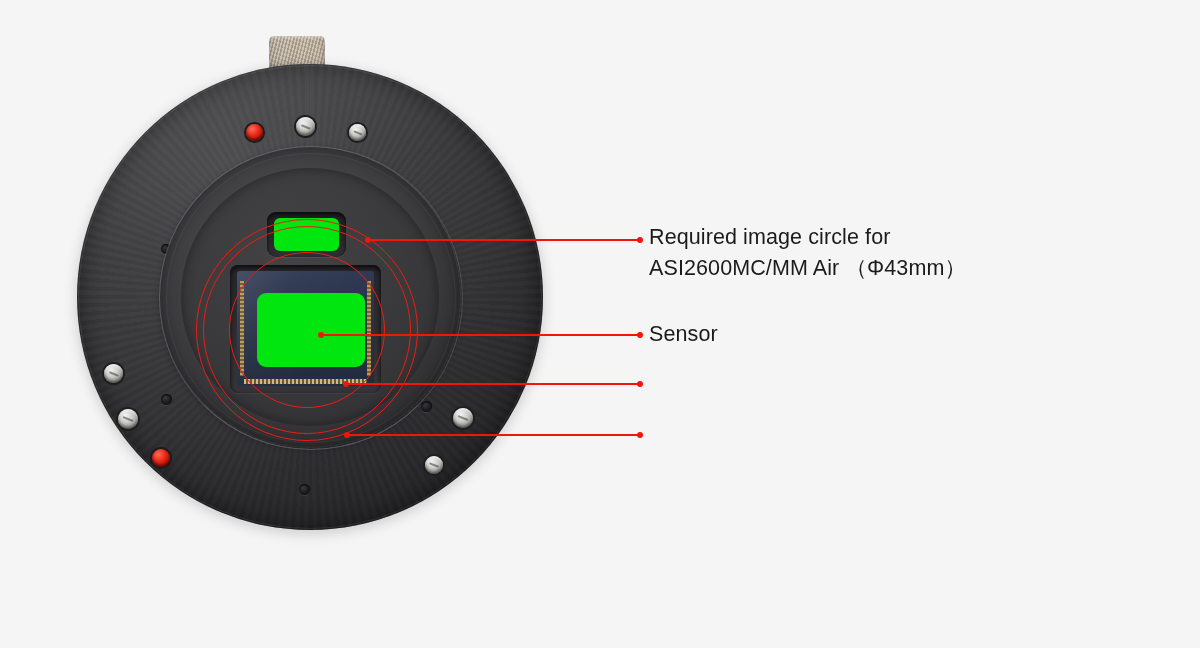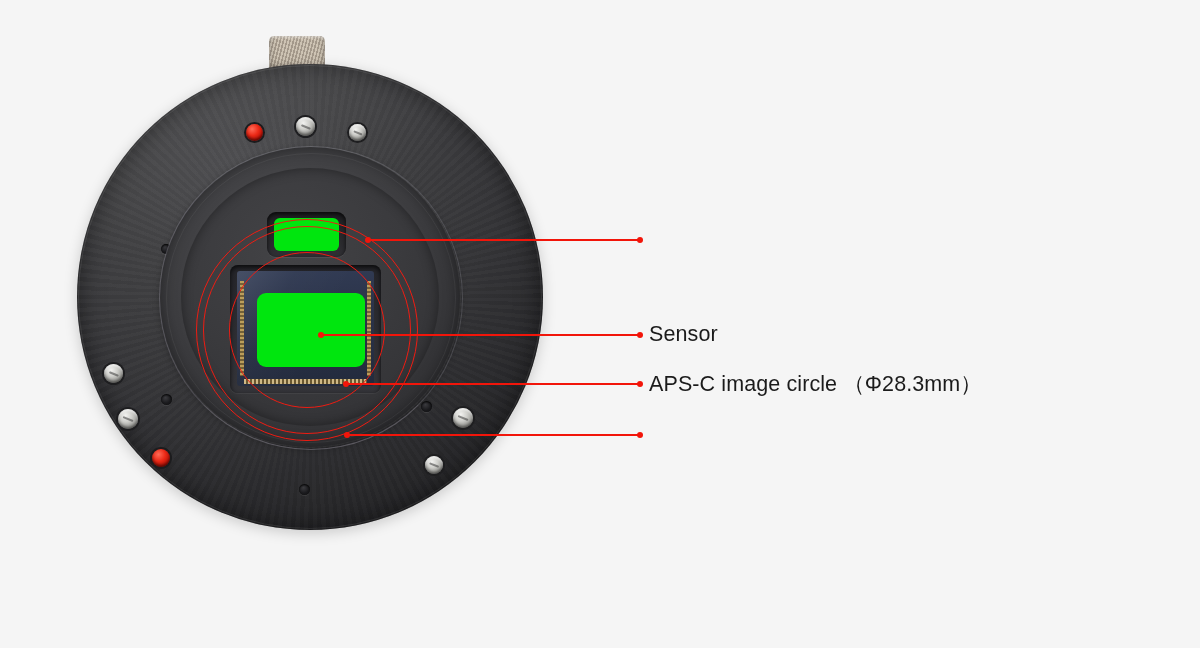--- a/index.html
+++ b/index.html
@@ -333,19 +333,20 @@
     <div class="ann-circle" style="left:126px; top:162px; width:206px; height:206px;"></div>
     <div class="ann-circle" style="left:152px; top:188px; width:154px; height:154px;"></div>
     <div class="ann-circle" style="left:119px; top:155px; width:220px; height:220px;"></div>
   </div>
 
   <div class="leader" style="left:368px; top:239px; width:272px;"></div>
   <div class="leader" style="left:321px; top:334px; width:319px;"></div>
   <div class="leader" style="left:346px; top:383px; width:294px;"></div>
   <div class="leader" style="left:347px; top:434px; width:293px;"></div>
 
+  <div class="label" style="left:649px; top:222px;"><span>Required image circle for</span>
+<span>ASI2600MC/MM Air （Φ43mm）</span></div>
 
   <div class="label" style="left:649px; top:319px;"><span>Sensor</span></div>
 
-  <div class="label" style="left:649px; top:369px;"><span>APS-C image circle （Φ28.3mm）</span></div>
 
 
 </div>
 
 </body></html>

